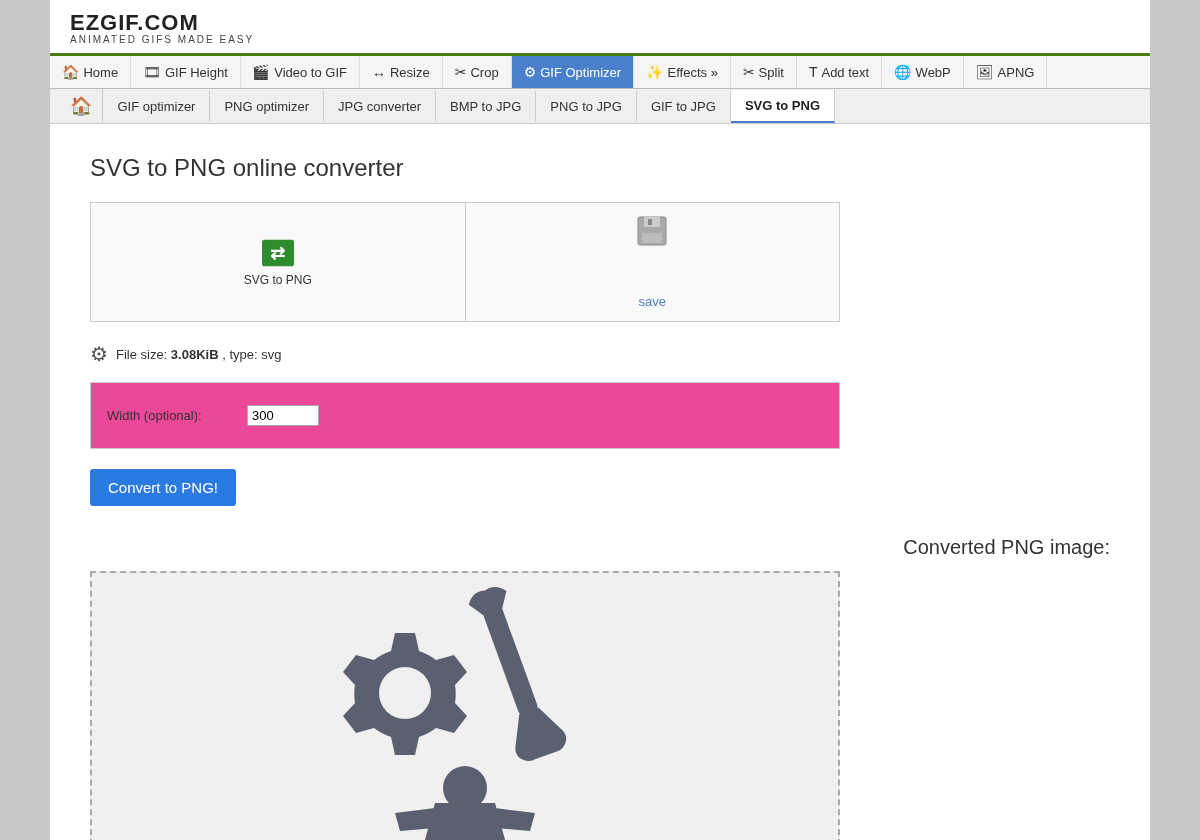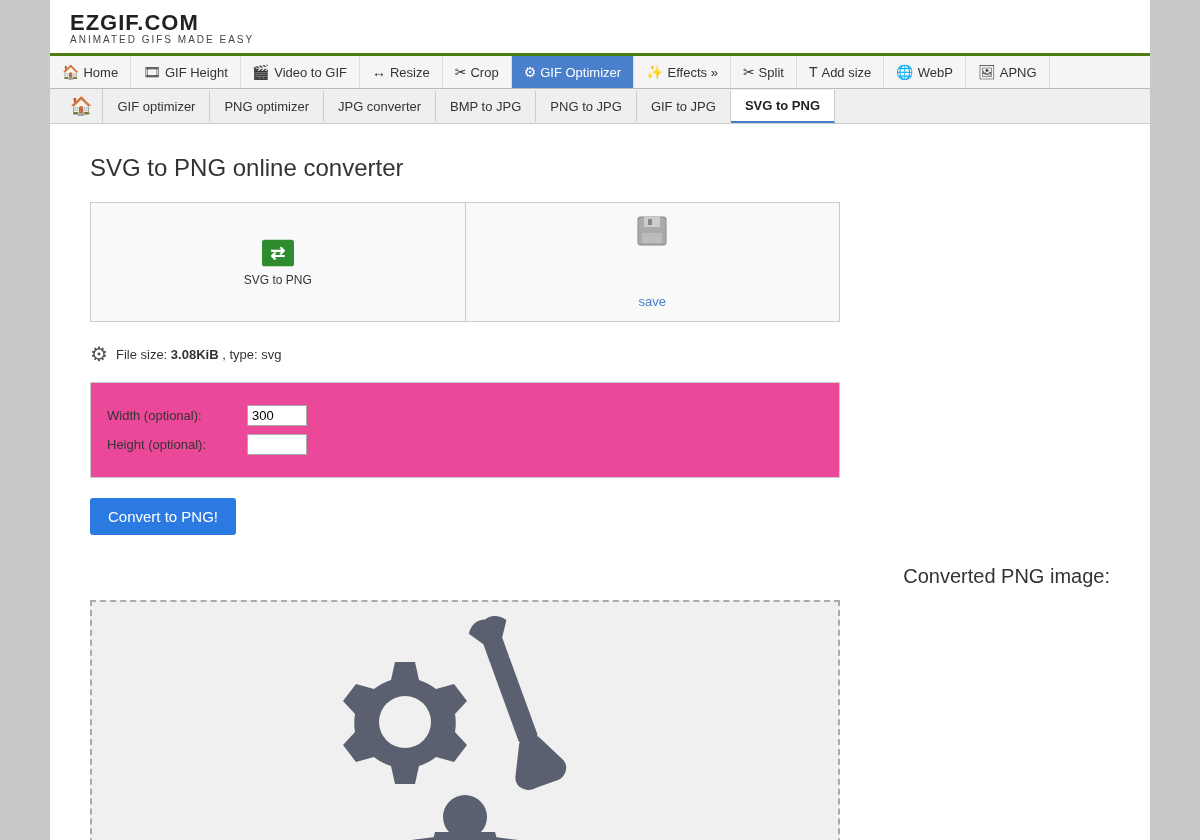--- a/index.html
+++ b/index.html
@@ -166,21 +166,21 @@
     .option-row:last-child { margin-bottom: 0; }
     .option-label {
       font-size: 13px;
       color: #333;
       min-width: 140px;
     }
     .option-input {
       border: 1px solid #aaa;
       padding: 2px 4px;
       font-size: 13px;
-      width: 60px;
+      width: 72px;
     }
 
     
     #convert-btn {
       background: #2a7ae2;
       color: #fff;
       border: none;
       padding: 10px 18px;
       font-size: 15px;
       cursor: pointer;
@@ -252,21 +252,21 @@
     <div class="nav-item">
       <span class="nav-icon">✨</span>
       <span>Effects »</span>
     </div>
     <div class="nav-item">
       <span class="nav-icon">✂</span>
       <span>Split</span>
     </div>
     <div class="nav-item">
       <span class="nav-icon">T</span>
-      <span>Add size</span>
+      <span>Add text</span>
     </div>
     <div class="nav-item">
       <span class="nav-icon">🌐</span>
       <span>WebP</span>
     </div>
     <div class="nav-item">
       <span class="nav-icon">🖼</span>
       <span>APNG</span>
     </div>
   </div>
@@ -332,24 +332,20 @@
         <span>, type: svg</span>
       </span>
     </div>
 
     
     <div id="options-box">
       <div class="option-row">
         <span class="option-label">Width (optional):</span>
         <input class="option-input" type="text" value="300" style="">
       </div>
-      <div class="option-row">
-        <span class="option-label">Height (optional):</span>
-        <input class="option-input" type="text" value="" style="">
-      </div>
     </div>
 
     
     <button id="convert-btn">Convert to PNG!</button>
 
     
     <h2 id="output-label">Converted PNG image:</h2>
     <div id="image-preview">
       <svg id="preview-svg" viewBox="0 0 320 280" xmlns="http://www.w3.org/2000/svg">
 

